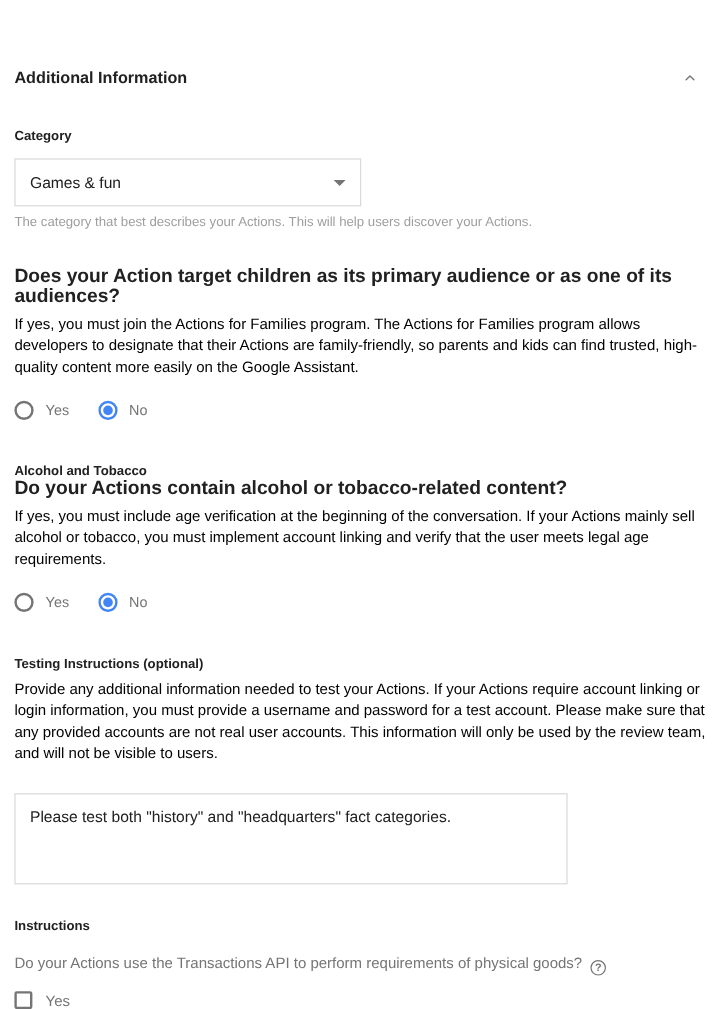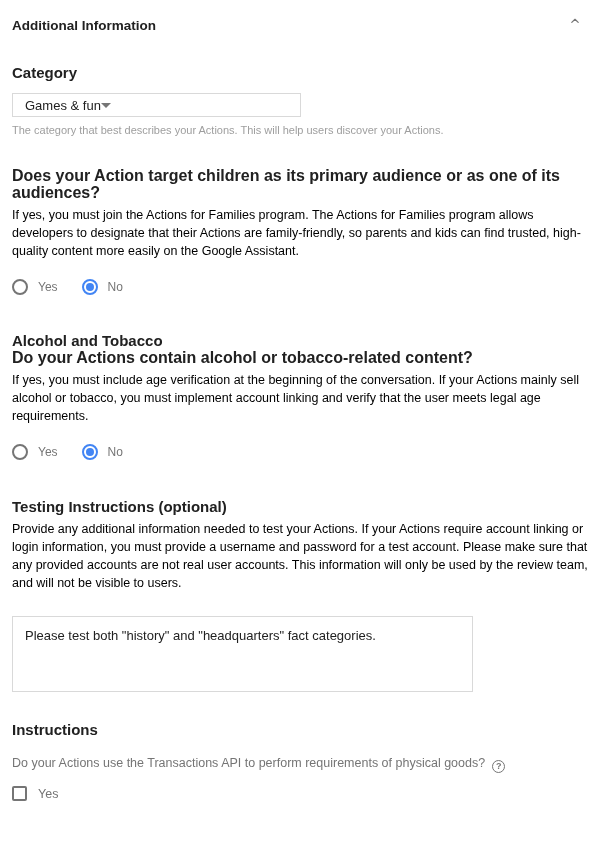--- a/index.html
+++ b/index.html
@@ -4,31 +4,31 @@
 <style>
   * { box-sizing: border-box; }
   html, body { margin: 0; padding: 0; background: #ffffff; }
   body {
     width: 605px; height: 841px; overflow: hidden;
     font-family: "Liberation Sans", sans-serif;
     color: #212121;
   }
   .page { padding: 13px 14px 0 12px; }
 
-  .header-row { display: flex; justify-content: space-between; align-items: flex-end; }
+  .header-row { display: flex; justify-content: space-between; align-items: flex-start; margin-top: 44px; }
   .header-title { font-size: 13.5px; font-weight: 700; color: #212121; }
   .collapse-btn { width: 20px; height: 20px; display: flex; align-items: center; justify-content: center; cursor: pointer; margin-right: 6px; }
 
-  .section-title { font-size: 15px; font-weight: 700; color: #212121; }
+  .section-title { font-size: 11px; font-weight: 700; color: #212121; }
   .mt-cat { margin-top: 31px; }
 
   .dropdown {
-    margin-top: 12px; width: 289px; height: 24px;
+    margin-top: 12px; width: 289px; height: 40px;
     border: 1px solid #d9d9d9; background: #fff;
-    display: flex; align-items: center; justify-content: flex-start;
+    display: flex; align-items: center; justify-content: space-between;
     padding: 0 12px; cursor: pointer;
   }
   .dropdown-text { font-size: 13px; color: #212121; }
   .caret-down {
     width: 0; height: 0; border-left: 5px solid transparent;
     border-right: 5px solid transparent; border-top: 5px solid #757575;
   }
   .helper { font-size: 11px; color: #9e9e9e; margin-top: 7px; }
 
   .section { margin-top: 31px; }

